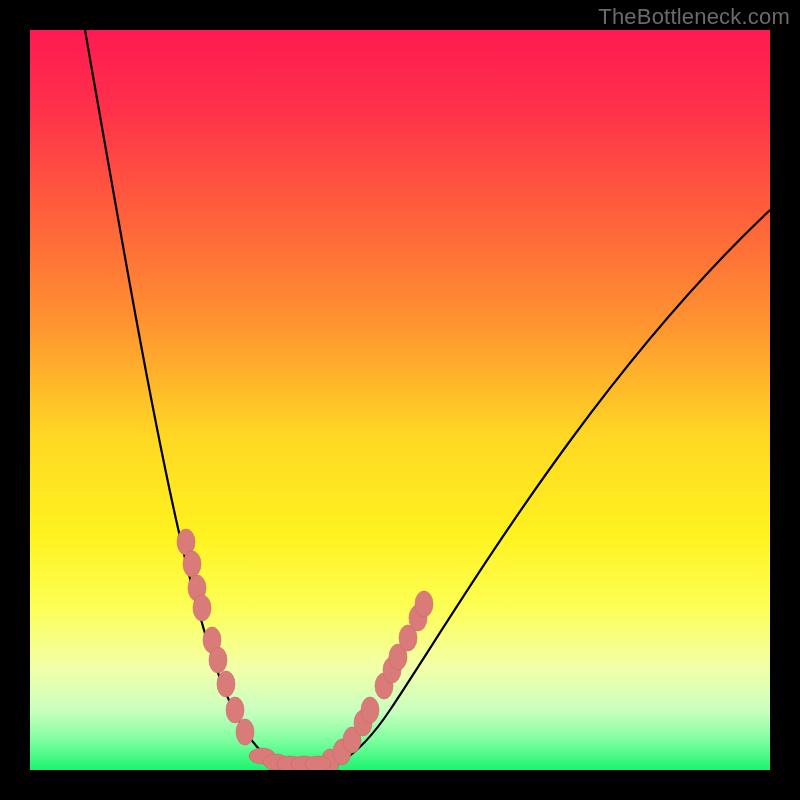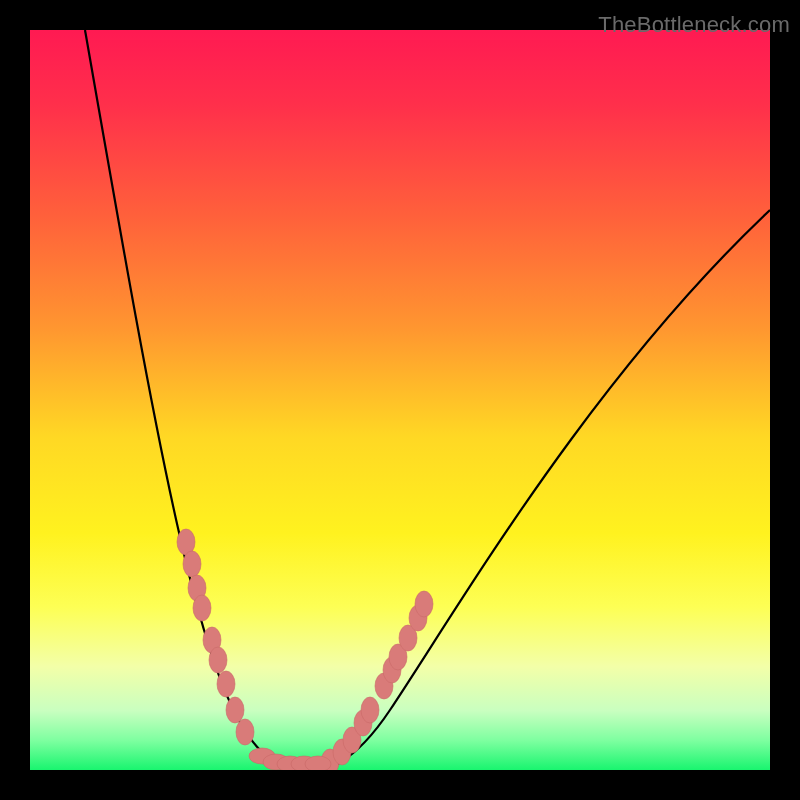--- a/index.html
+++ b/index.html
@@ -30,21 +30,20 @@
   }
   .watermark {
     position: absolute;
     top: 4px;
     right: 10px;
     font-size: 22px;
     font-weight: 500;
     color: #6a6a6a;
     letter-spacing: 0.2px;
     z-index: 30;
-    margin-top: 8px;
   }
   svg.curve {
     position: absolute;
     inset: 0;
     z-index: 20;
   }
 </style>
 </head>
 <body>
 

